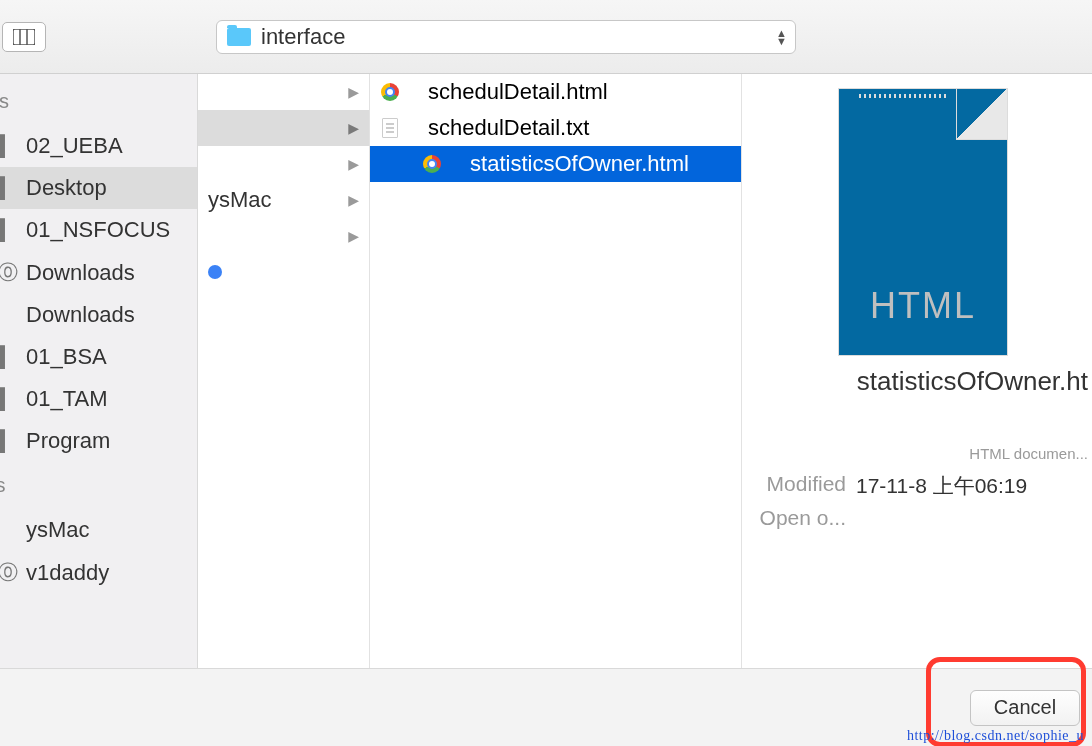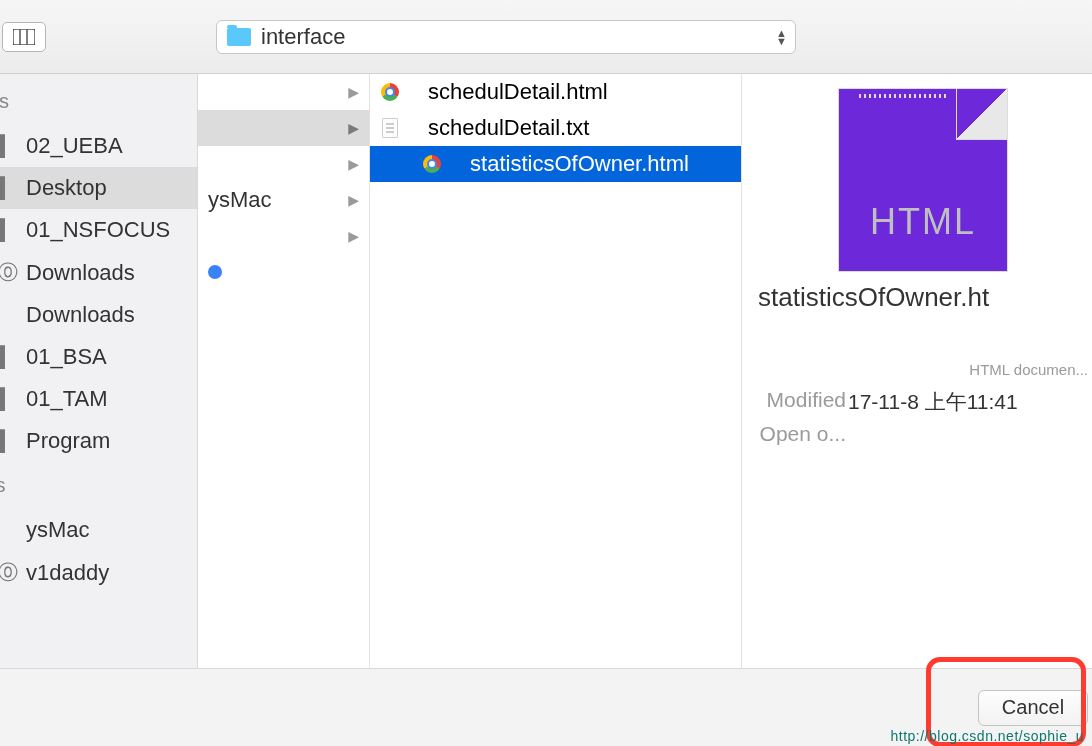--- a/index.html
+++ b/index.html
@@ -34,36 +34,36 @@
     .blue-dot { width:14px; height:14px; border-radius:50%; background:#3b82f6; margin-left:70px; }
 
     .file-row { display:flex; align-items:center; gap:28px; padding: 6px 10px; font-size:22px; height:36px; }
     .file-row.selected { background:#0265dc; color:#fff;justify-content:center; }
     .file-ico { width:20px; height:20px; display:flex; align-items:center; justify-content:center; flex-shrink:0; }
     .chrome-ico { width:18px; height:18px; border-radius:50%; background: conic-gradient(#ea4335 0 120deg, #4caf50 120deg 240deg, #fbbc05 240deg 360deg); position:relative; }
     .chrome-ico::after { content:''; position:absolute; top:4px; left:4px; width:10px; height:10px; border-radius:50%; background:#fff; border:2px solid #4285f4; box-sizing:border-box; }
     .txt-ico { width:16px; height:20px; background:#fff; border:1px solid #ccc; border-radius:1px; position:relative; }
     .txt-ico::before { content:''; position:absolute; top:4px; left:3px; right:3px; height:2px; background:#ccc; box-shadow: 0 4px 0 #ccc, 0 8px 0 #ccc; }
 
-    .doc-preview { width:170px; height:184px; margin:0 auto 10px; background:#6d28d9; border:1px solid #dcdcdc; position:relative; display:flex; align-items:flex-end; justify-content:center; }
+    .doc-preview { width:170px; height:268px; margin:0 auto 10px; background:#0369a1; border:1px solid #dcdcdc; position:relative; display:flex; align-items:flex-end; justify-content:center; }
     .doc-preview::after { content:''; position:absolute; top:0; right:0; width:50px; height:50px; background:linear-gradient(135deg, transparent 50%, #e8e8e8 50%); border-bottom:1px solid #dcdcdc; border-left:1px solid #dcdcdc; }
     .doc-preview .ext { font-size:36px; color:#bfbfbf; margin-bottom:28px; letter-spacing:2px; }
     .doc-dots { position:absolute; top:5px; left:20px; right:60px; height:4px; background:repeating-linear-gradient(90deg,#ddd 0 2px, transparent 2px 5px); }
 
-    .preview-title { font-size:26px; color:#333; text-align:left; white-space:nowrap; overflow:hidden; }
+    .preview-title { font-size:26px; color:#333; text-align:right; white-space:nowrap; overflow:hidden; }
     .preview-type { color:#9a9a9a; font-size:15px; text-align:right; margin-top:48px; white-space:nowrap; overflow:hidden; text-overflow:ellipsis; }
     .preview-meta { margin-top:10px; }
-    .meta-row { display:flex; gap:2px; font-size:21px; margin-bottom:6px; }
+    .meta-row { display:flex; gap:10px; font-size:21px; margin-bottom:6px; }
     .meta-label { color:#9a9a9a; width:88px; text-align:right; white-space:nowrap; overflow:hidden; text-overflow:ellipsis; }
     .meta-val { color:#333; white-space:nowrap; }
 
-    .footer { height: 78px; border-top: 1px solid #d9d9d9; background:#f3f3f3; display:flex; align-items:center; justify-content:flex-end; padding: 0 4px; gap: 16px; position: relative; }
+    .footer { height: 78px; border-top: 1px solid #d9d9d9; background:#f3f3f3; display:flex; align-items:center; justify-content:flex-end; padding: 0 12px; gap: 16px; position: relative; }
     .btn { min-width: 110px; height: 36px; border:1px solid #c4c4c4; border-radius:6px; background:linear-gradient(#fefefe,#f2f2f2); font-size:20px; color:#333; display:flex; align-items:center; justify-content:center; }
     .open-annot { position:absolute; border:5px solid #ff3b30; border-radius:14px; width:160px; height:90px; right:6px; top:-12px; pointer-events:none; }
-    .watermark { position:absolute; right:8px; bottom:2px; color:#0f766e; font-size:14px; font-family: Liberation Sans, sans-serif; letter-spacing:0.5px; }
+    .watermark { position:absolute; right:8px; bottom:2px; color:#1d4ed8; font-size:14px; font-family: Liberation Serif, serif; letter-spacing:0.5px; }
   </style>
 </head>
 <body>
 
 <div class="toolbar">
   <div class="view-toggle">
     <svg width="22" height="16" viewBox="0 0 22 16">
       <rect x="0" y="0" width="22" height="16" rx="2" fill="none" stroke="#555" stroke-width="1.5"></rect>
       <line x1="7" y1="0" x2="7" y2="16" stroke="#555" stroke-width="1.5"></line>
       <line x1="14" y1="0" x2="14" y2="16" stroke="#555" stroke-width="1.5"></line>
@@ -177,21 +177,21 @@
   <div class="preview">
     <div class="doc-preview">
       <div class="doc-dots"></div>
       <div class="ext">HTML</div>
     </div>
     <div class="preview-title">statisticsOfOwner.ht</div>
     <div class="preview-type">HTML documen...</div>
     <div class="preview-meta">
       <div class="meta-row">
         <span class="meta-label">Modified</span>
-        <span class="meta-val">17-11-8 上午11:41</span>
+        <span class="meta-val">17-11-8 上午06:19</span>
       </div>
       <div class="meta-row">
         <span class="meta-label">Open o...</span>
       </div>
     </div>
   </div>
 
 </div>
 
 <div class="footer">

